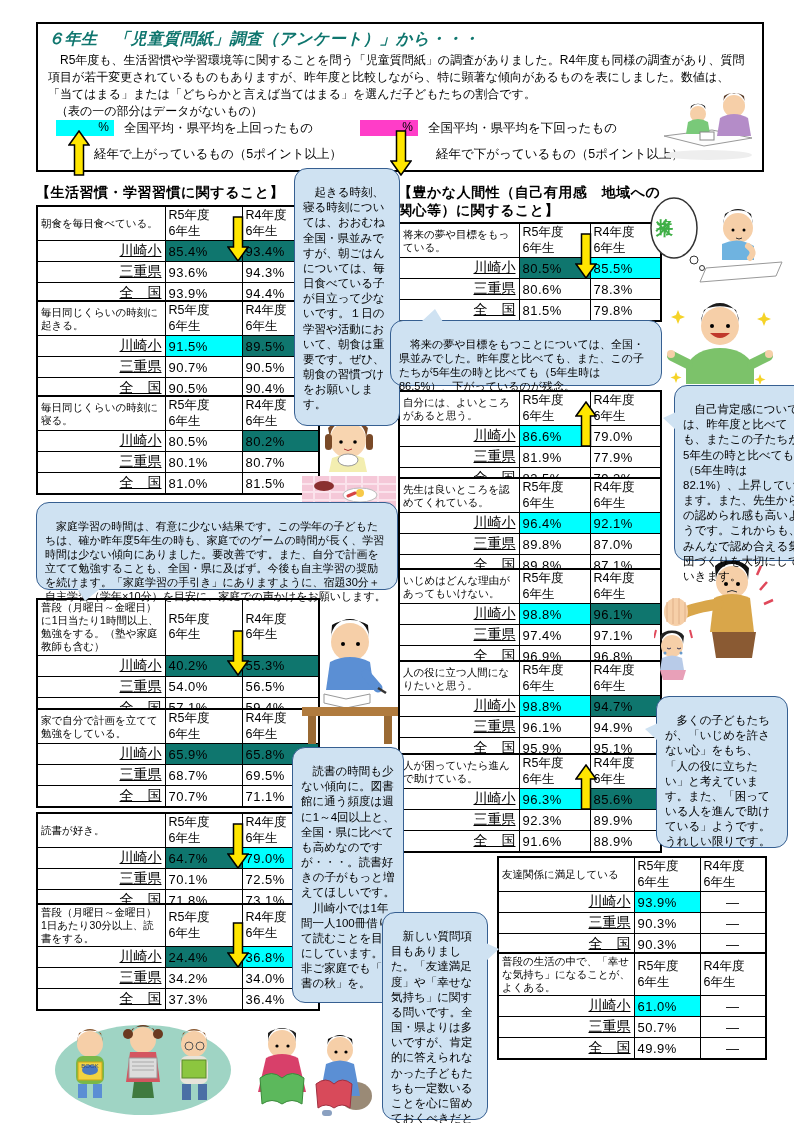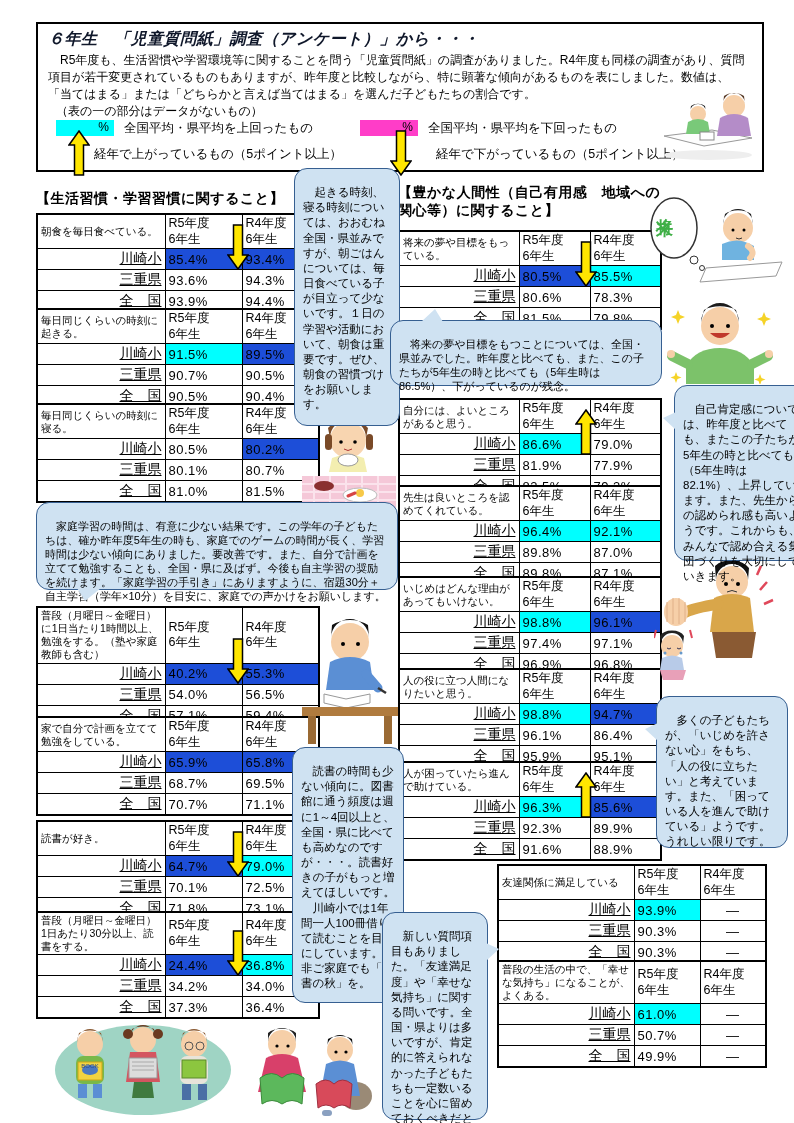--- a/index.html
+++ b/index.html
@@ -2,46 +2,46 @@
 <html><head>
 <meta charset="utf-8">
 <style>
   html,body{margin:0;padding:0;background:#fff;}
   .page{position:relative;width:794px;height:1123px;background:#fff;overflow:hidden;
         font-family:"Liberation Sans","DejaVu Sans",sans-serif;color:#000;}
   .abs{position:absolute;}
 
   
   .headerbox{border:2px solid #000;background:#fff;}
-  .doc-title{font-size:16px;font-weight:bold;font-style:italic;color:#0f172a;letter-spacing:.5px;}
+  .doc-title{font-size:16px;font-weight:bold;font-style:italic;color:#0f766e;letter-spacing:.5px;}
   .doc-para{font-size:12px;line-height:1.42;}
   .doc-note{font-size:12px;}
   .legend-swatch{display:inline-block;width:58px;height:16px;font-size:12px;text-align:right;
                  padding-right:5px;box-sizing:border-box;vertical-align:middle;}
   .legend-label{font-size:12.5px;vertical-align:middle;margin-left:4px;}
   .legend-arrow-label{font-size:12.5px;}
 
   
   .sec-title{font-size:14px;font-weight:bold;letter-spacing:.5px;line-height:1.3;}
 
   
-  .tblwrap{position:absolute;margin-top:8px;}
+  .tblwrap{position:absolute;}
   table.qt{border-collapse:collapse;border:2px solid #000;table-layout:fixed;width:100%;background:#fff;}
   table.qt td{border:1px solid #000;padding:1px 3px;vertical-align:middle;box-sizing:border-box;}
   .cols-left col:nth-child(1){width:128px}.cols-left col:nth-child(2){width:77px}.cols-left col:nth-child(3){width:77px}
   .cols-right col:nth-child(1){width:120px}.cols-right col:nth-child(2){width:71px}.cols-right col:nth-child(3){width:71px}
   .cols-rb col:nth-child(1){width:136px}.cols-rb col:nth-child(2){width:66px}.cols-rb col:nth-child(3){width:66px}
   td.q{font-size:10.5px;line-height:1.25;vertical-align:top;padding-top:3px;}
   td.h{font-size:12.5px;line-height:1.25;padding-left:6px;}
   tr.body{height:21px;}
   td.lbl{font-size:14px;text-align:right;padding-right:5px;text-decoration:underline;}
   td.val{font-size:13px;text-align:left;padding-left:7px;letter-spacing:.5px;}
   td.dash{text-align:center;padding-left:0;}
   .hl-up{background:#00ffff;}
-  .hl-down{background:#1d4ed8;}
+  .hl-down{background:#0f766e;}
   .blockArrow{position:absolute;z-index:6;line-height:0;}
 
   
   .callout{position:absolute;background:#cfe2f2;border:1.5px solid #365f91;border-radius:13px;
            padding:16px 8px;font-size:11.5px;line-height:1.32;white-space:pre-line;box-sizing:border-box;z-index:4;}
   .callout.small{font-size:11px;line-height:1.28;}
   .tail-b::after{content:"";position:absolute;left:40px;bottom:-12px;width:0;height:0;
      border-left:8px solid transparent;border-right:16px solid transparent;border-top:13px solid #cfe2f2;}
   .tail-t::after{content:"";position:absolute;left:30px;top:-12px;width:0;height:0;
      border-left:14px solid transparent;border-right:8px solid transparent;border-bottom:13px solid #cfe2f2;}
@@ -84,21 +84,21 @@
       <circle cx="74" cy="18" r="11" fill="#f6cfa8"></circle>
       <path d="M63 16 a11 11 0 0 1 22 0 l-1 -8 a14 10 0 0 0 -20 0 Z" fill="#5a3c28"></path>
       <path d="M60 30 q14 -8 28 0 l3 18 h-34 Z" fill="#b48cc8"></path>
       <circle cx="38" cy="26" r="8" fill="#f6cfa8"></circle>
       <path d="M30 24 a8 8 0 0 1 16 0 l-1 -6 a10 8 0 0 0 -14 0 Z" fill="#222"></path>
       <path d="M28 34 q10 -6 20 0 l2 12 h-24 Z" fill="#79c979"></path>
       <rect x="40" y="44" width="14" height="8" fill="#fff" stroke="#888"></rect>
     </svg>
   </div>
 
-  <div class="abs sec-title" style="left:36px;top:189px;">【生活習慣・学習習慣に関すること】</div>
+  <div class="abs sec-title" style="left:36px;top:183px;">【生活習慣・学習習慣に関すること】</div>
   <div class="abs sec-title" style="left:398px;top:183px;width:266px;">【豊かな人間性（自己有用感　地域への関心等）に関すること】</div>
 
   <div class="tblwrap cols-left" style="left:36px;top:205px;width:282px;">
       <table class="qt">
         <colgroup>
           <col>
           <col>
           <col>
         </colgroup>
         <tbody>
@@ -540,21 +540,21 @@
             </td>
           </tr>
           <tr class="body">
             <td class="lbl">川崎小</td>
             <td class="val hl-up">98.8%</td>
             <td class="val hl-down">94.7%</td>
           </tr>
           <tr class="body">
             <td class="lbl">三重県</td>
             <td class="val">96.1%</td>
-            <td class="val">86.4%</td>
+            <td class="val">94.9%</td>
           </tr>
           <tr class="body">
             <td class="lbl">全　国</td>
             <td class="val">95.9%</td>
             <td class="val">95.1%</td>
           </tr>
         </tbody>
       </table>
     </div>
   <div class="tblwrap cols-right" style="left:398px;top:753px;width:262px;">

